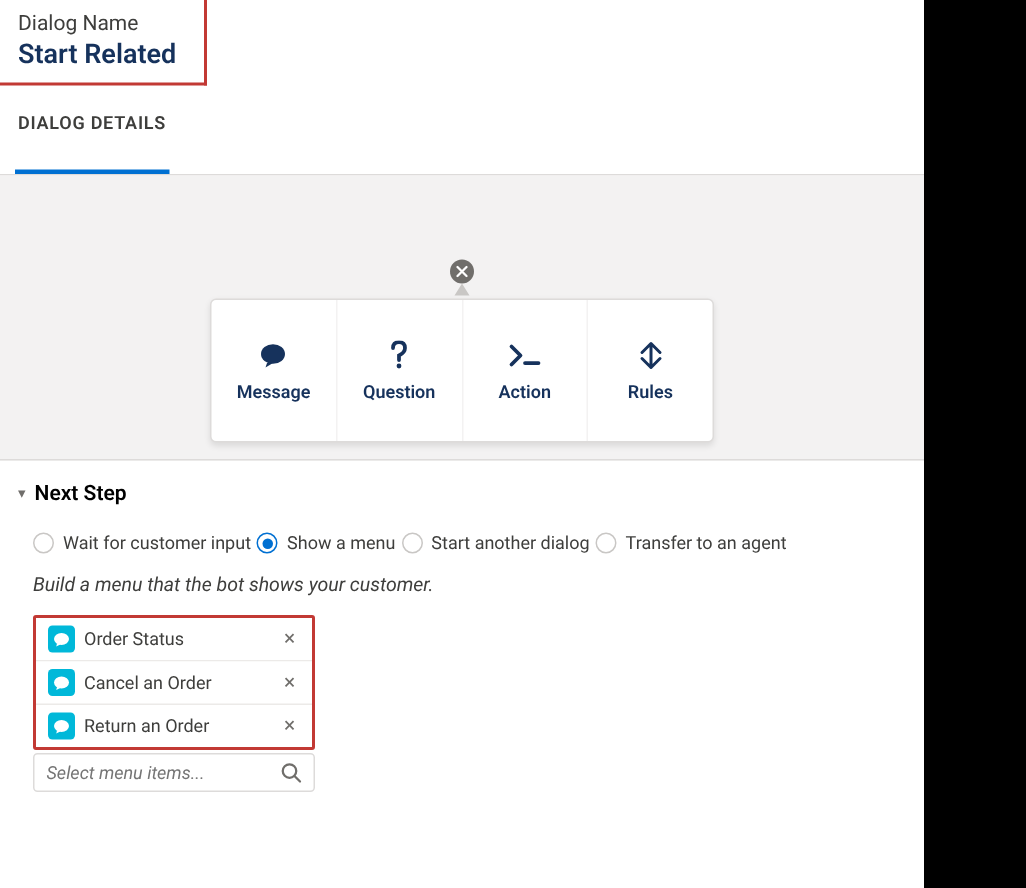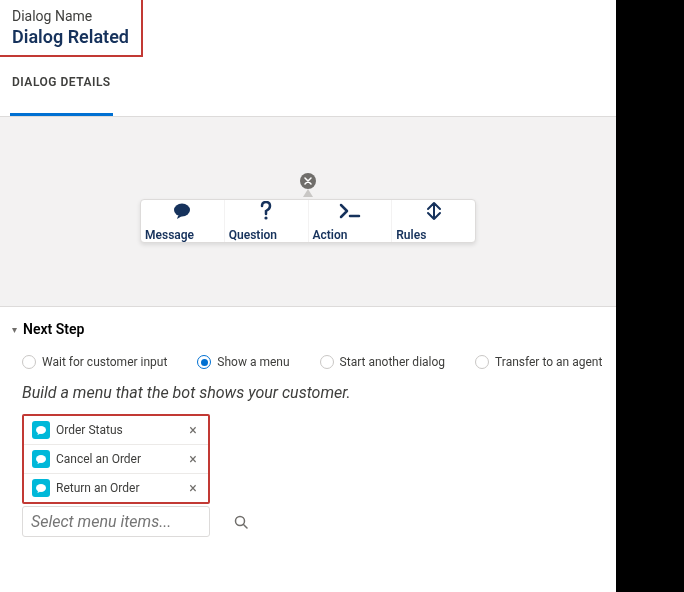--- a/index.html
+++ b/index.html
@@ -9,53 +9,53 @@
 .header { padding: 8px 12px; border: 2px solid #c23934; border-top: none; border-left: none; display: inline-block; min-width: 138px; }
 .header-label { font-size: 14px; color: #3e3e3c; }
 .header-title { font-size: 18px; font-weight: 600; color: #16325c; margin-top: 2px; }
 .tab-row { border-bottom: 1px solid #dddbda; margin-top: 6px; padding: 0 10px; }
 .tab { display: inline-block; padding: 12px 2px 24px; font-size: 12px; font-weight: 600; color: #3e3e3c; letter-spacing: 0.5px; border-bottom: 3px solid #0070d2; }
 .canvas { background: #f3f2f2; height: 190px; border-bottom: 1px solid #dddbda; position: relative; }
 .close-node { position: absolute; top: 56px; left: 300px; width: 16px; height: 16px; background: #706e6b; border-radius: 50%; display: flex; align-items: center; justify-content: center; color: #fff; font-size: 10px; cursor: pointer; }
 .node-arrow { position: absolute; top: 72px; left: 300px; width: 16px; height: 12px; }
 .node-arrow::before { content: ''; position: absolute; top: 0; left: 3px; border-left: 5px solid transparent; border-right: 5px solid transparent; border-bottom: 8px solid #c9c7c5; }
 .card { position: absolute; top: 82px; left: 140px; width: 336px; background: #fff; border: 1px solid #dddbda; border-radius: 4px; box-shadow: 0 2px 4px rgba(0,0,0,0.1); display: flex; }
-.card-item { flex: 1; padding: 0 4px; border-right: 1px solid #f3f2f2; cursor: pointer; }
+.card-item { flex: 1; padding: 26px 4px; text-align: center; border-right: 1px solid #f3f2f2; cursor: pointer; }
 .card-item:last-child { border-right: none; }
 .card-icon { height: 22px; display: flex; align-items: center; justify-content: center; color: #16325c; }
 .card-label { font-size: 12px; font-weight: 600; color: #16325c; margin-top: 6px; }
 .section { padding: 14px 12px; background: #fff; }
 .section-header { display: flex; align-items: center; gap: 6px; margin-bottom: 18px; cursor: pointer; }
 .chevron { font-size: 10px; color: #706e6b; }
 .section-title { font-size: 14px; font-weight: 600; color: #000000; }
-.radio-row { display: flex; align-items: center; gap: 30px; margin-left: 10px; margin-bottom: 14px; flex-wrap: wrap; }
+.radio-row { display: flex; align-items: center; gap: 4px; margin-left: 10px; margin-bottom: 14px; flex-wrap: wrap; }
 .radio-opt { display: flex; align-items: center; gap: 6px; cursor: pointer; }
 .radio-circle { width: 14px; height: 14px; border-radius: 50%; border: 1px solid #c9c7c5; background: #fff; display: flex; align-items: center; justify-content: center; }
 .radio-circle.selected { border-color: #0070d2; }
 .radio-dot { width: 7px; height: 7px; border-radius: 50%; background: #0070d2; }
 .radio-label { font-size: 12px; color: #3e3e3c; }
-.hint { font-size: 16px; font-style: italic; color: #3e3e3c; margin-left: 10px; margin-bottom: 12px; }
+.hint { font-size: 13px; font-style: italic; color: #3e3e3c; margin-left: 10px; margin-bottom: 12px; }
 .menu-box { margin-left: 10px; width: 188px; border: 2px solid #c23934; border-radius: 2px; }
 .menu-item { display: flex; align-items: center; padding: 5px 8px; border-bottom: 1px solid #eceae8; background: #fff; gap: 6px; }
 .menu-item:last-child { border-bottom: none; }
 .menu-icon { width: 18px; height: 18px; background: #00b8d9; border-radius: 3px; display: flex; align-items: center; justify-content: center; flex-shrink: 0; }
 .menu-text { flex: 1; font-size: 12px; color: #3e3e3c; }
 .menu-x { width: 14px; font-size: 14px; color: #706e6b; cursor: pointer; text-align: center; }
 .search-row { margin-left: 10px; width: 188px; border: 1px solid #dddbda; border-radius: 3px; display: flex; align-items: center; padding: 5px 8px; margin-top: 2px; background: #fff; }
-.search-input { flex: 1; border: none; outline: none; font-size: 16px; color: #706e6b; font-style: italic; background: transparent; }
+.search-input { flex: 1; border: none; outline: none; font-size: 12px; color: #706e6b; font-style: italic; background: transparent; }
 .search-icon { color: #706e6b; }
 svg { display: block; }
 </style>
 </head>
 <body>
 
 <div class="main">
   <div class="header">
     <div class="header-label">Dialog Name</div>
-    <div class="header-title">Dialog Related</div>
+    <div class="header-title">Start Related</div>
   </div>
 
   <div class="tab-row">
     <div class="tab">DIALOG DETAILS</div>
   </div>
 
   <div class="canvas">
     <div class="close-node">
       <svg width="8" height="8" viewBox="0 0 8 8">
           <path d="M1 1 L7 7 M7 1 L1 7" stroke="#fff" stroke-width="1.5" stroke-linecap="round"></path>

